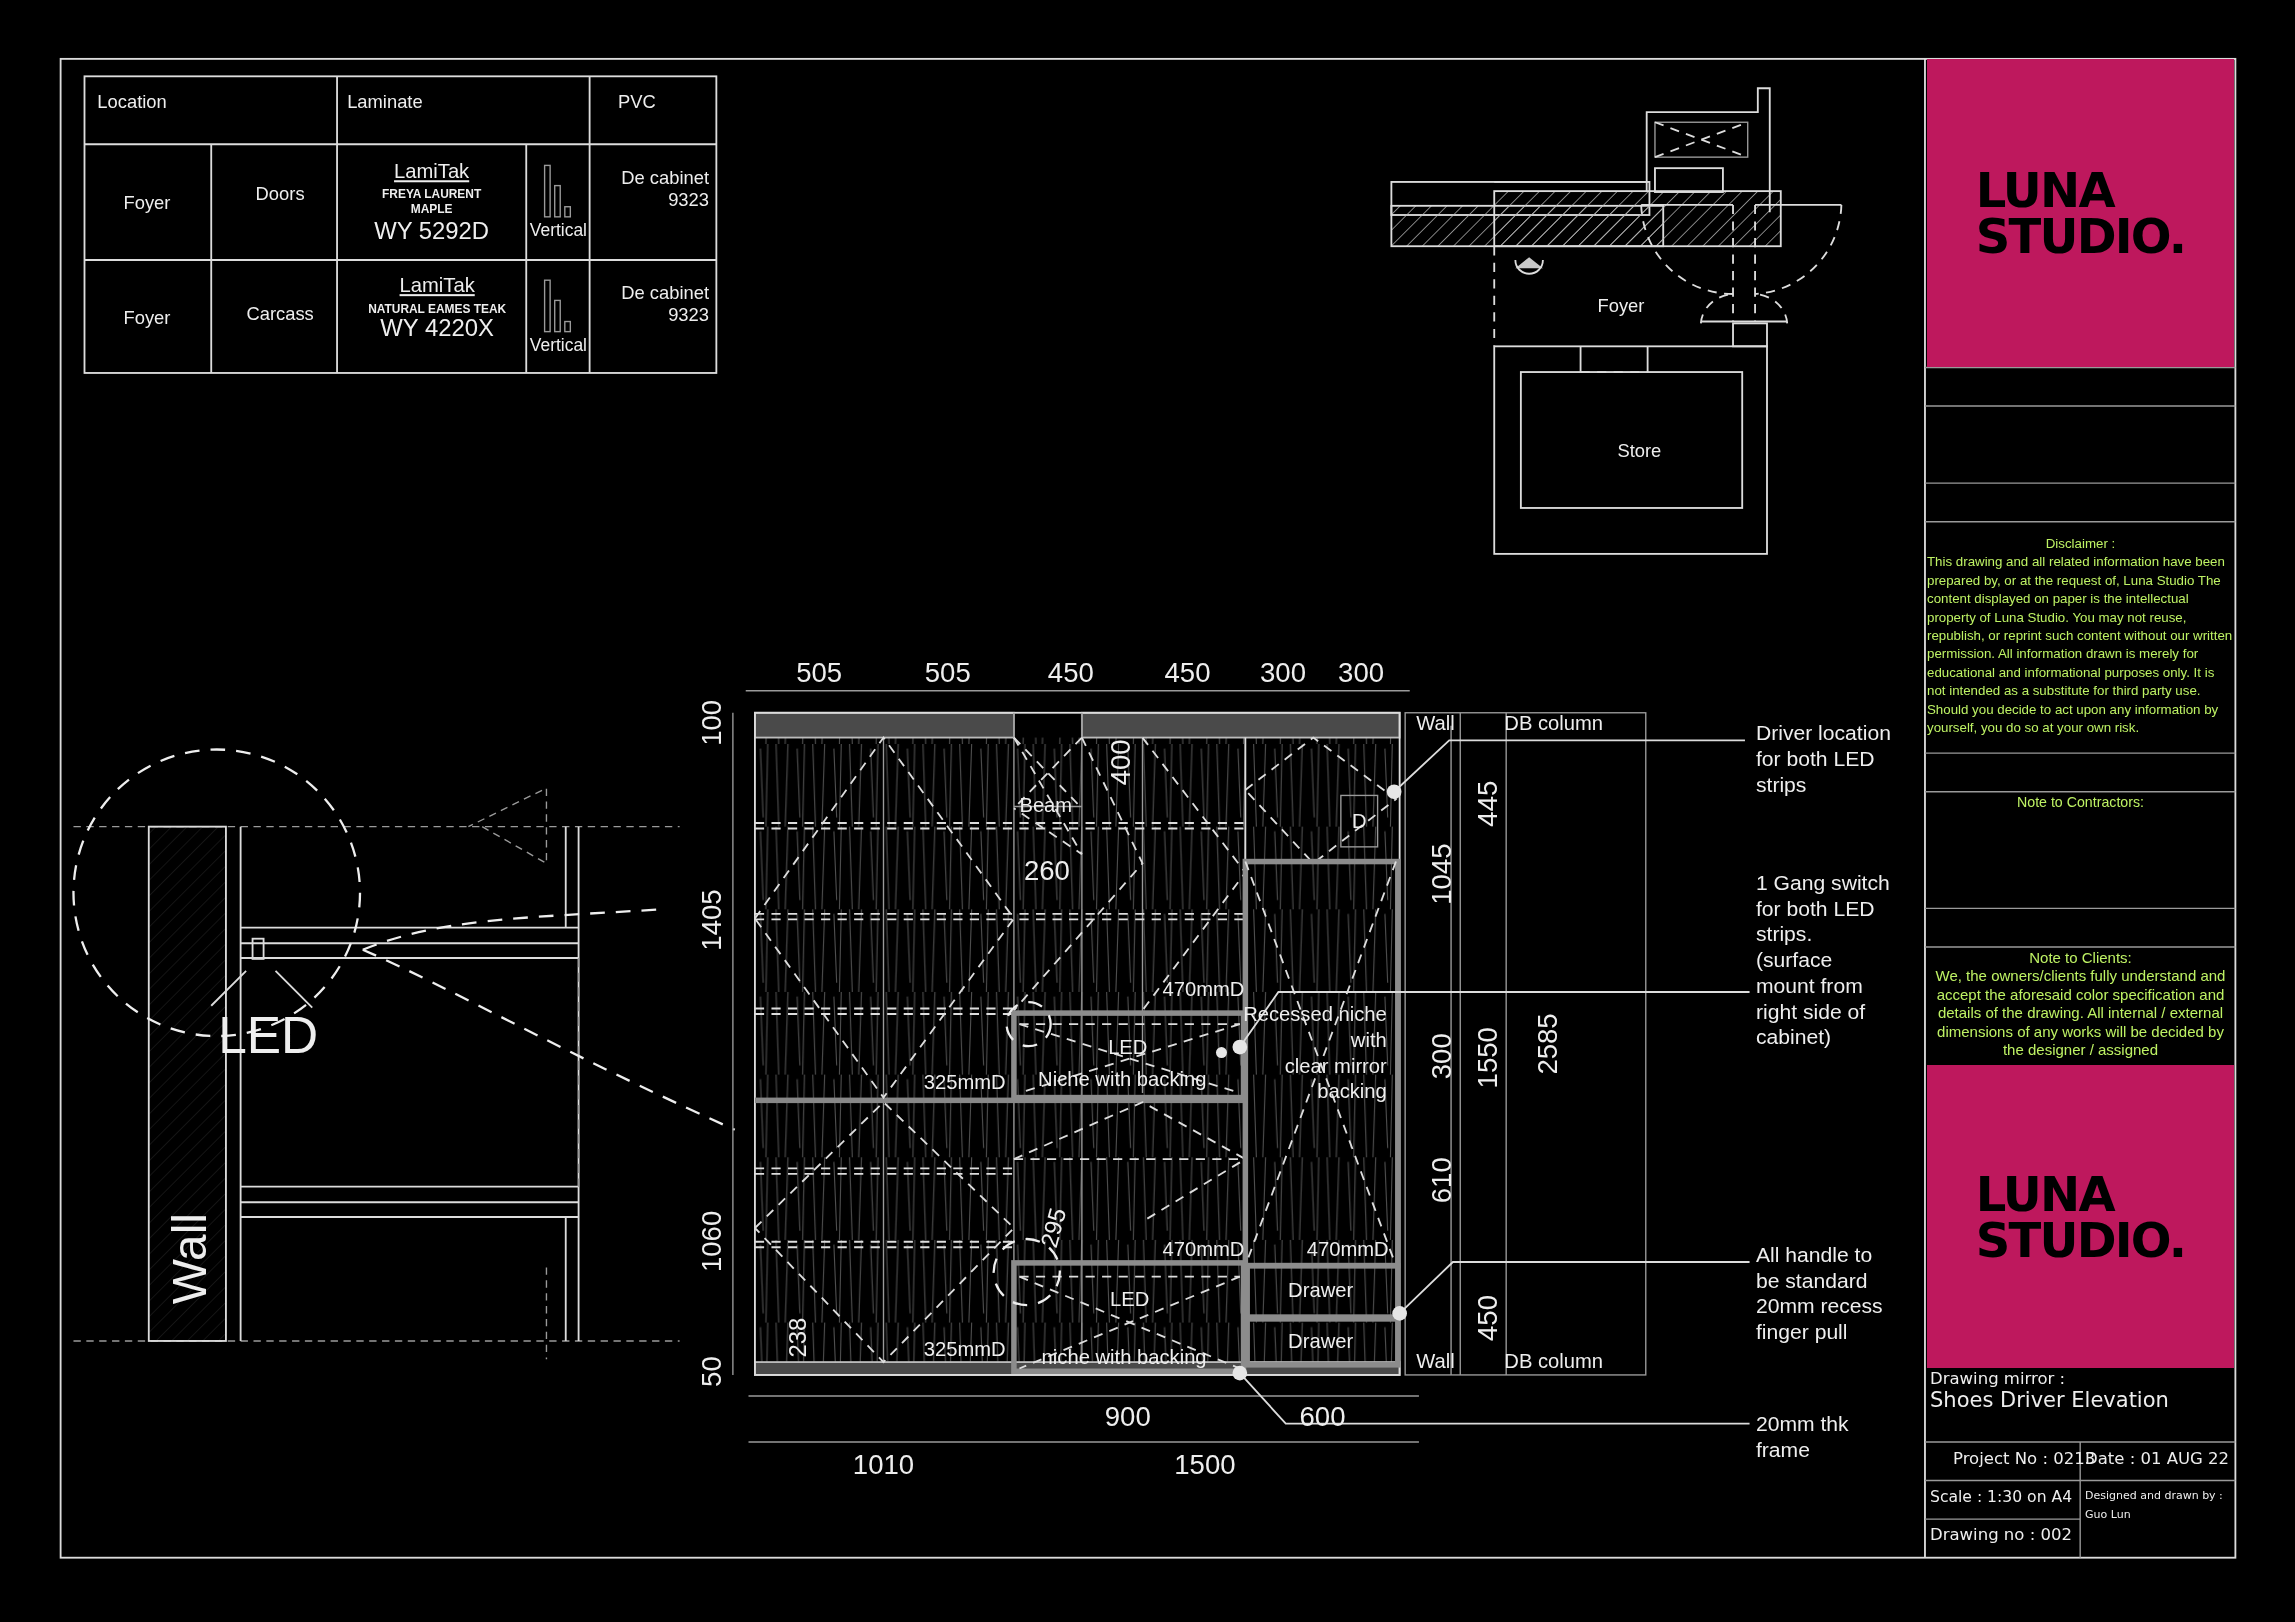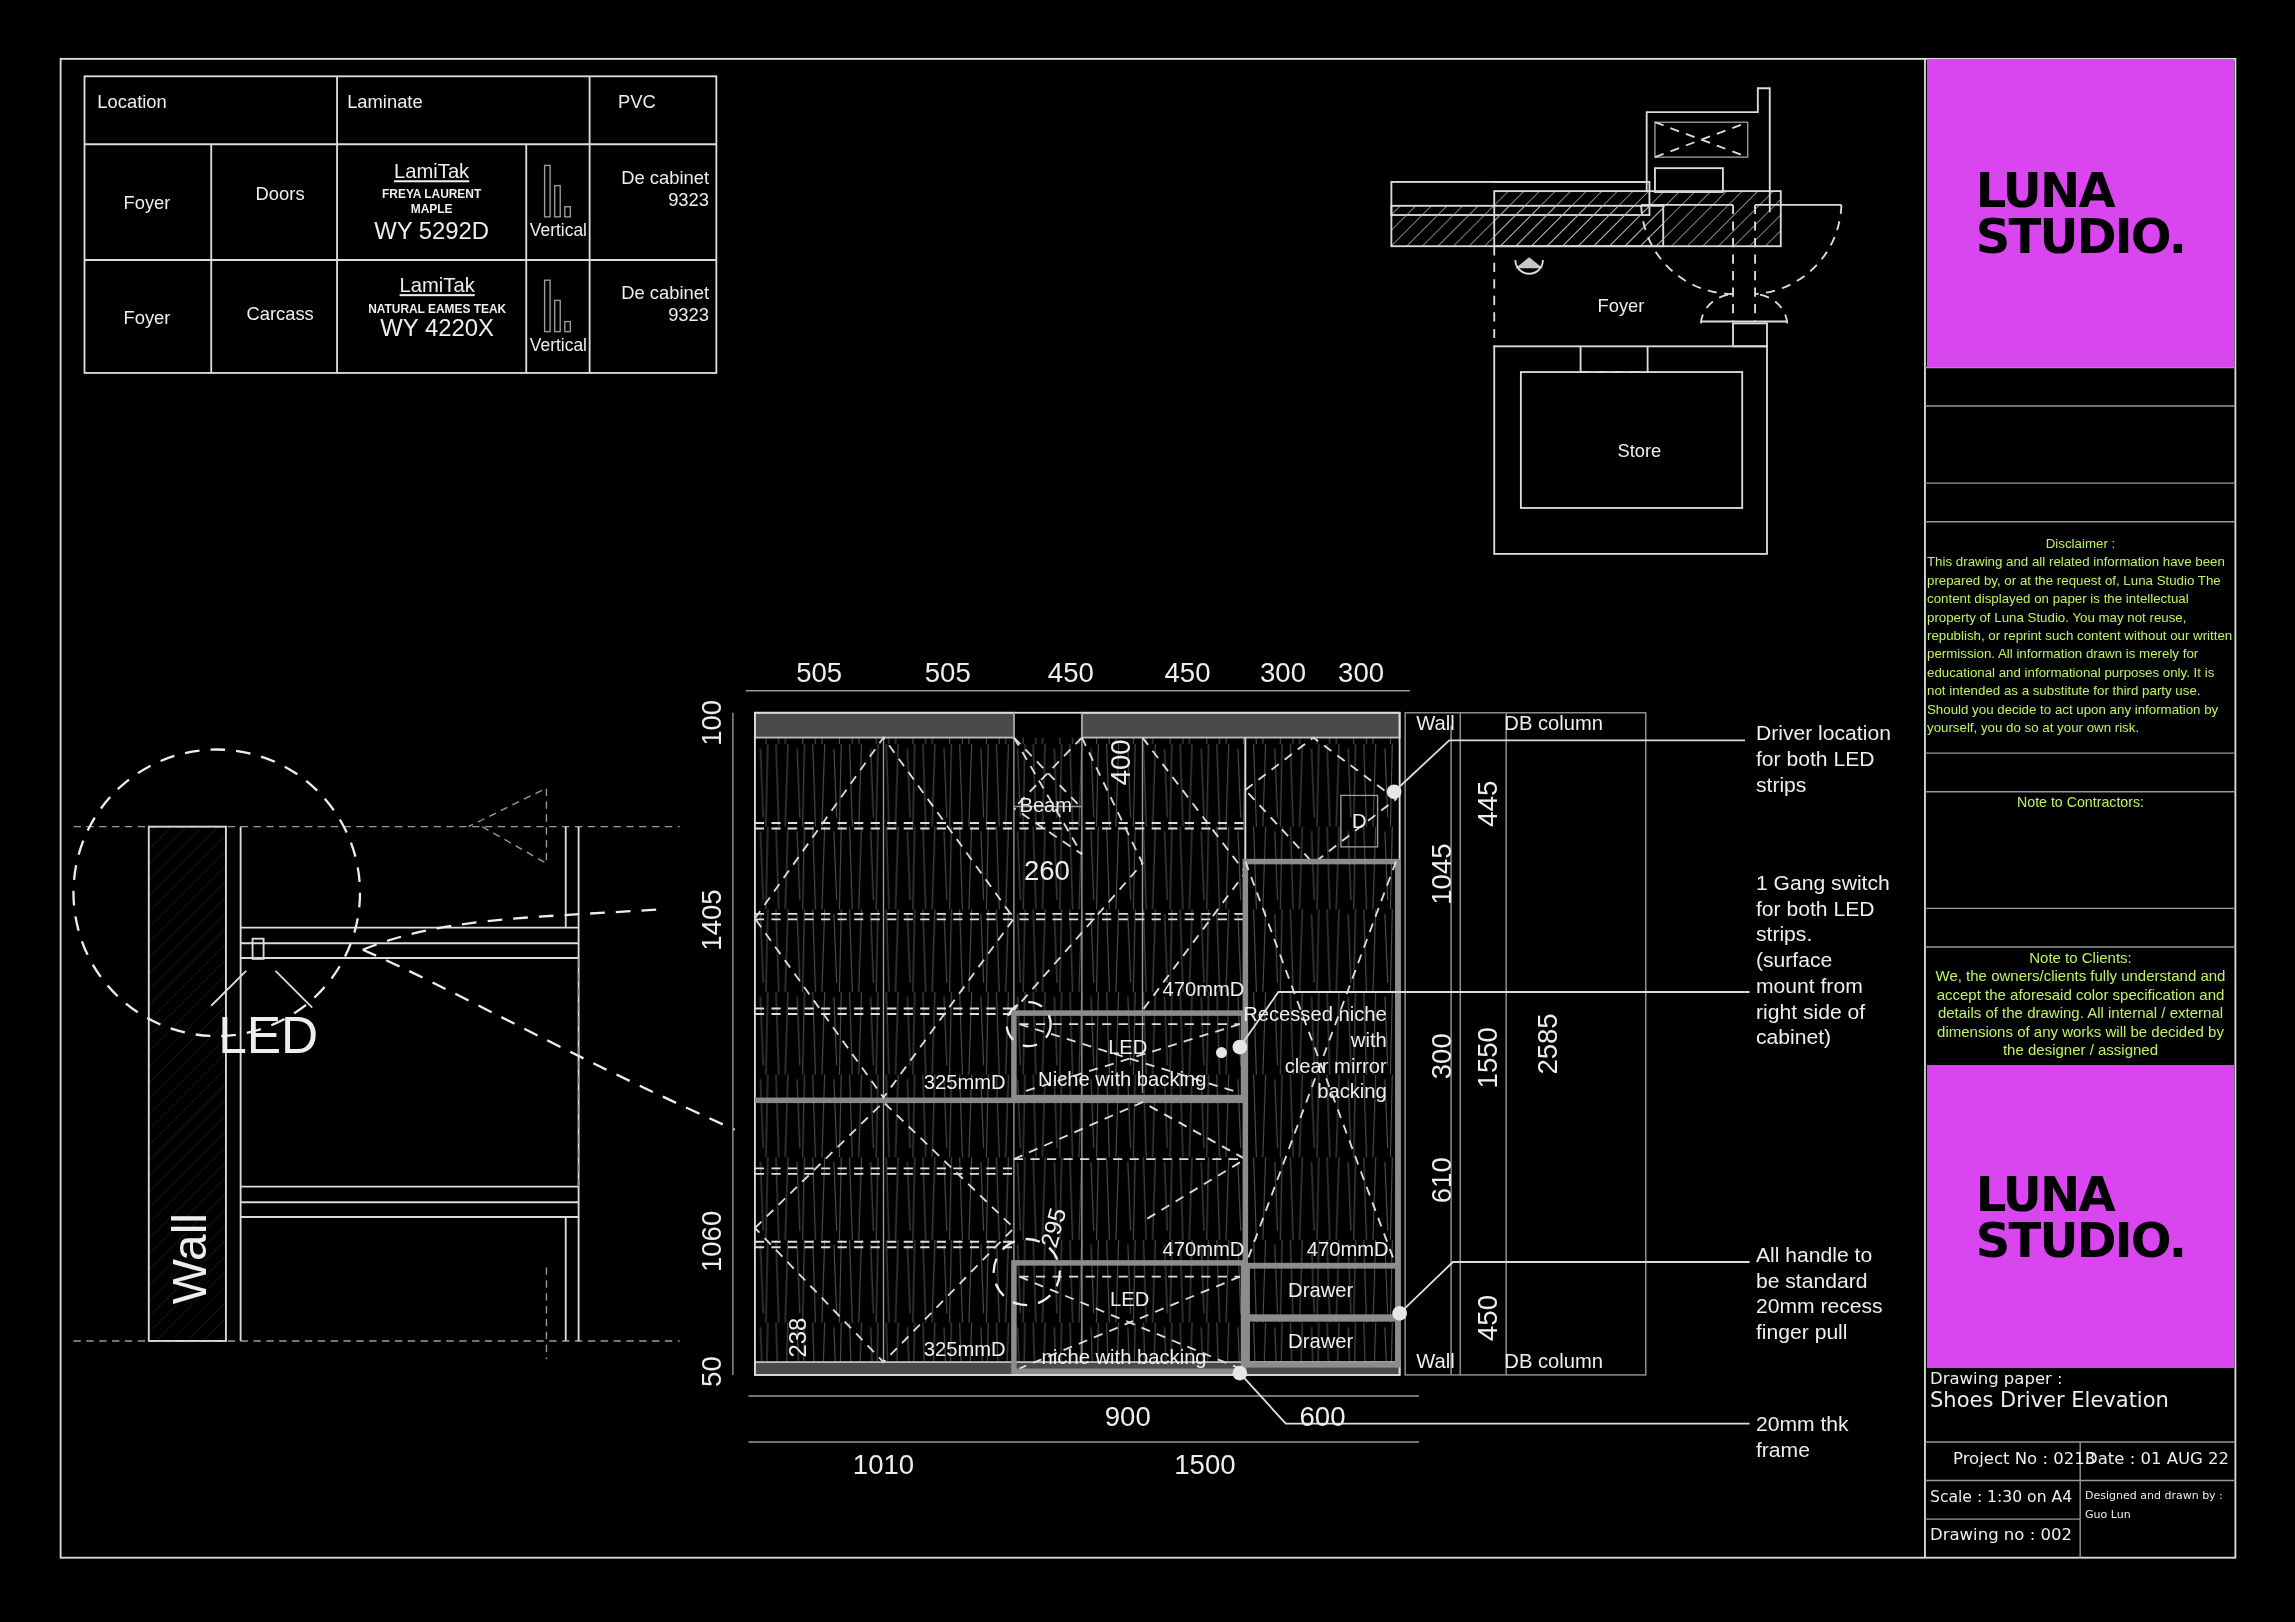--- a/index.html
+++ b/index.html
@@ -5,21 +5,21 @@
   html, body { margin:0; padding:0; background:#000; }
   body { width:2296px; height:1623px; position:relative; overflow:hidden; font-family:"DejaVu Sans", sans-serif; color:#fff; }
   svg { position:absolute; left:0; top:0; }
   .t { font-family:"Liberation Sans", sans-serif; fill:#eee; }
   .ln { stroke:#dcdcdc; stroke-width:2; fill:none; }
   .thin { stroke:#9a9a9a; stroke-width:1.5; fill:none; }
   .dash { stroke:#eee; stroke-width:2.5; fill:none; stroke-dasharray:16 12; }
   .sdash { stroke:#ddd; stroke-width:2; fill:none; stroke-dasharray:10 8; }
   .band { fill:#4a4a4a; stroke:#bbb; stroke-width:2; }
   .frame { stroke:#8c8c8c; stroke-width:6; fill:none; }
-  .logo { position:absolute; background:#d946ef; display:flex; align-items:center; justify-content:center; }
+  .logo { position:absolute; background:#be185d; display:flex; align-items:center; justify-content:center; }
   .logo-text { color:#000; font-family:"DejaVu Sans", sans-serif; font-weight:bold; font-size:48px; line-height:46px; letter-spacing:-1.8px; }
   .tb-text { position:absolute; color:#eee; }
   .note { position:absolute; color:#bef264; text-align:center; font-size:13.3px; line-height:18.4px; font-family:"Liberation Sans", sans-serif; }
 </style>
 </head>
 <body>
 
 <svg width="2296" height="1623" viewBox="0 0 2500 1767">
 
   <rect x="66" y="64" width="2368" height="1632" class="ln"></rect>
@@ -340,20 +340,20 @@
   <div style="text-align:left;">This drawing and all related information have been prepared by, or at the request of, Luna Studio The content displayed on paper is the intellectual property of Luna Studio. You may not reuse, republish, or reprint such content without our written permission. All information drawn is merely for educational and informational purposes only. It is not intended as a substitute for third party use. Should you decide to act upon any information by yourself, you do so at your own risk.</div>
 </div>
 <div class="note" style="left:1927px; top:793px; width:307px; font-size:14.2px;">
   <div>Note to Contractors:</div>
 </div>
 <div class="note" style="left:1927px; top:949px; width:307px; height:109px; overflow:hidden; font-size:15px;">
   <div>Note to Clients:</div>
   <div>We, the owners/clients fully understand and accept the aforesaid color specification and details of the drawing. All internal / external dimensions of any works will be decided by the designer / assigned</div>
 </div>
 
-<div class="tb-text" style="left:1930px; top:1369px; font-size:16.5px;">Drawing paper :</div>
+<div class="tb-text" style="left:1930px; top:1369px; font-size:16.5px;">Drawing mirror :</div>
 <div class="tb-text" style="left:1930px; top:1388px; font-size:21px;">Shoes Driver Elevation</div>
 <div class="tb-text" style="left:1930px; top:1449px; font-size:16.5px;margin-left:23px;">Project No : 0213</div>
 <div class="tb-text" style="left:2085px; top:1449px; font-size:16.5px;">Date : 01 AUG 22</div>
 <div class="tb-text" style="left:1930px; top:1488px; font-size:15.6px;">Scale : 1:30 on A4</div>
 <div class="tb-text" style="left:2085px; top:1486px; width:151px; font-size:11px; line-height:19px;">Designed and drawn by : Guo Lun</div>
 <div class="tb-text" style="left:1930px; top:1525px; font-size:16.5px;">Drawing no : 002</div>
 
 
 </body></html>

